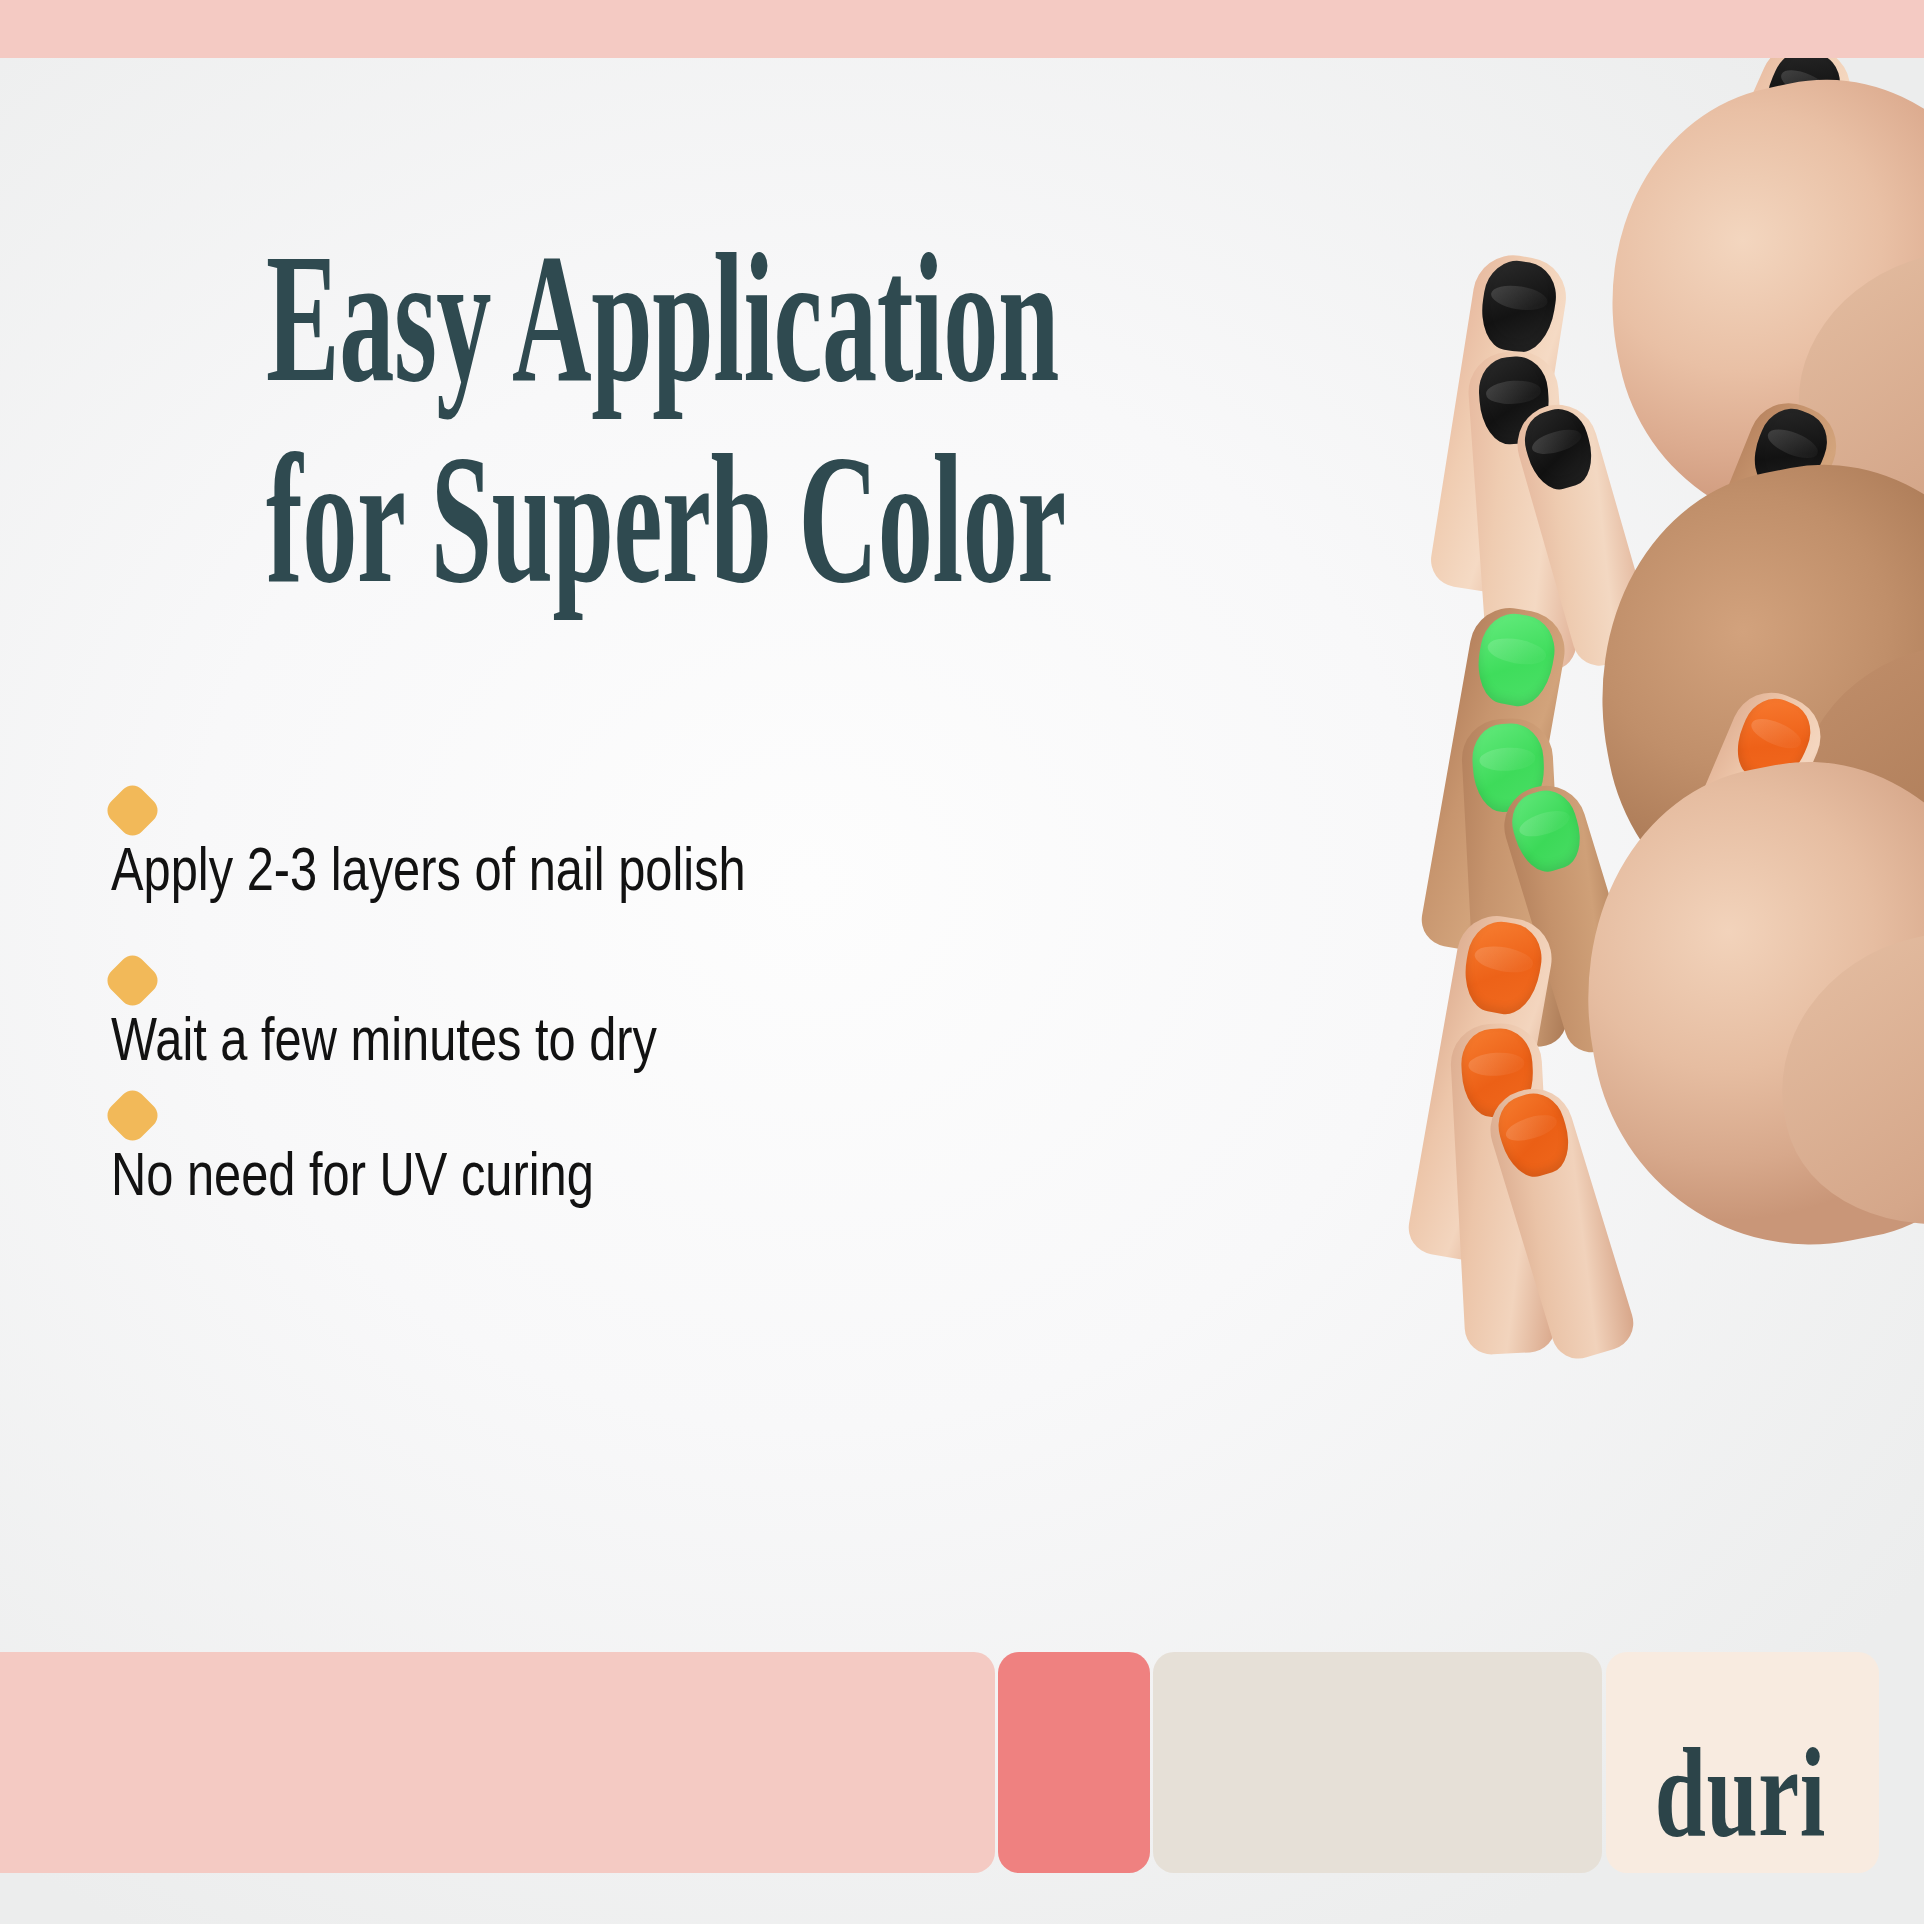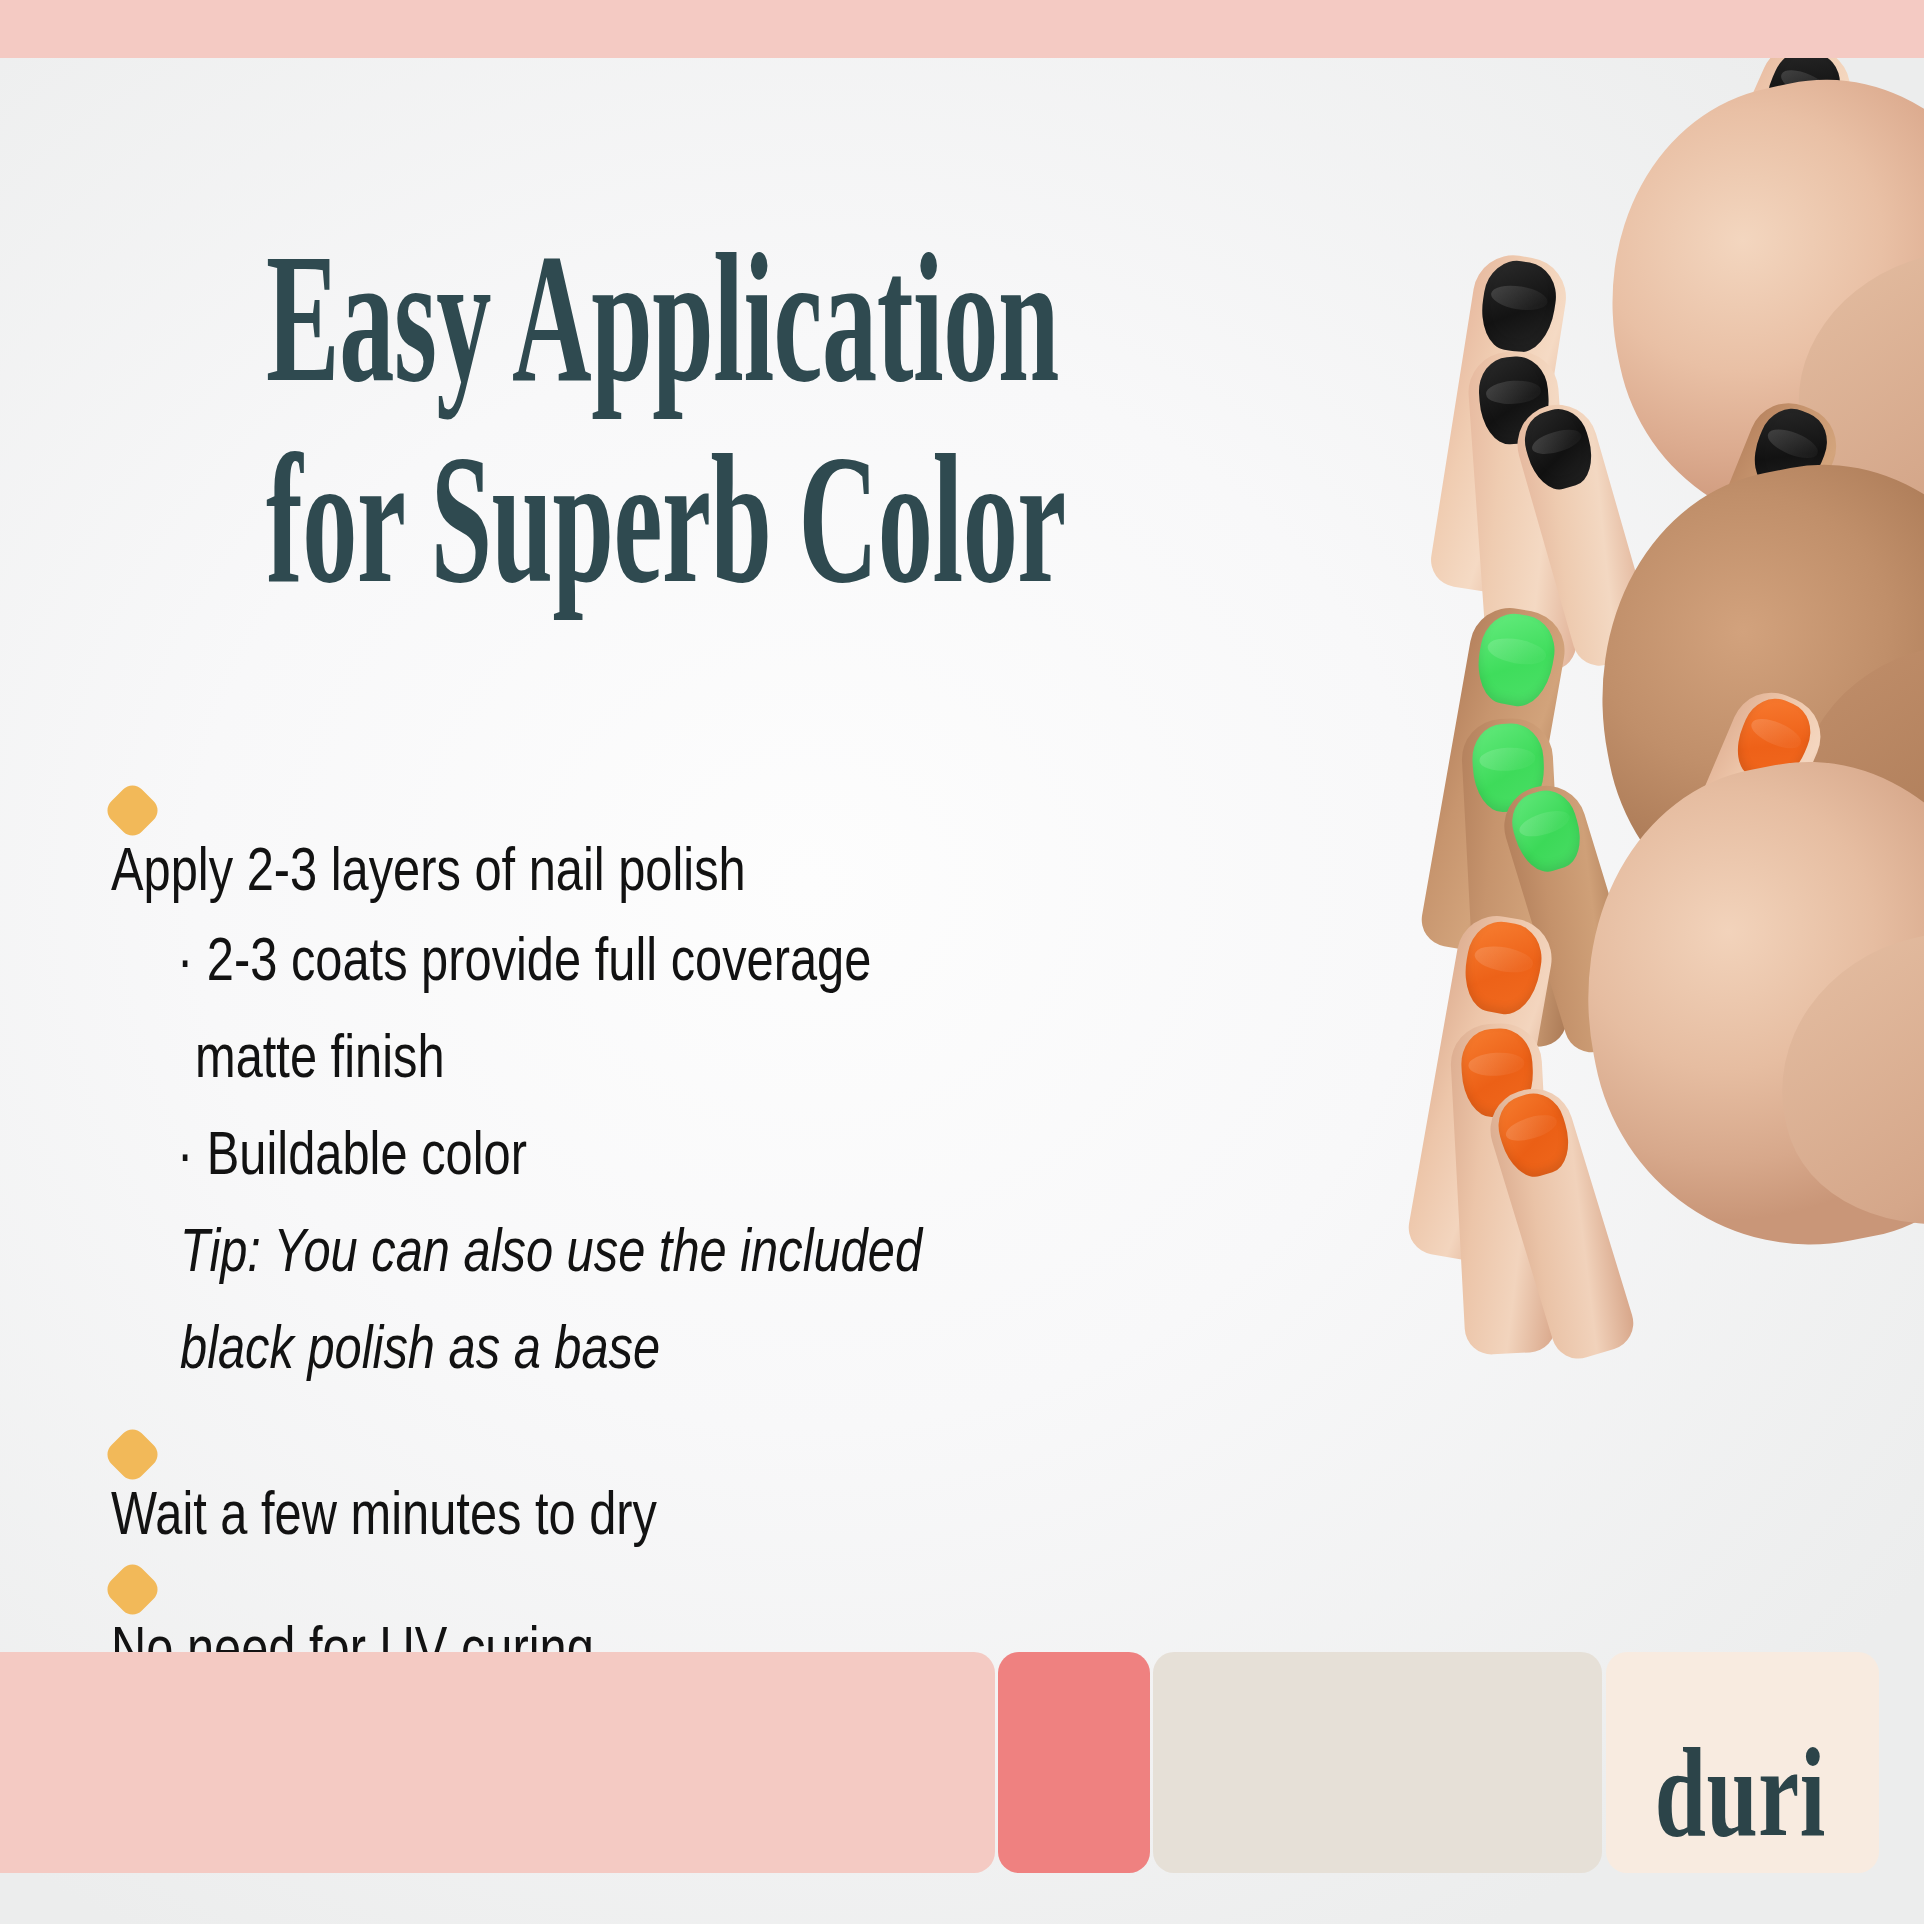--- a/index.html
+++ b/index.html
@@ -93,21 +93,21 @@
     line-height: 97px;
     color: #121212;
     font-weight: 400;
     transform: scaleX(0.80);
     transform-origin: 0 50%;
     white-space: nowrap;
   }
   .sub-line.cont { margin-left: 17.6px; }
   .sub-line.tip  { font-style: italic; margin-left: 3.2px; }
 
-  .gap-top { margin-top: 24px; }
+  .gap-top { margin-top: 40px; }
 
   
   .hands {
     position: absolute;
     right: 0;
     top: 58px;
     width: 722px;
     height: 1604px;
     overflow: hidden;
   }
@@ -189,27 +189,20 @@
     <span class="hl-line">Easy Application</span>
     <span class="hl-line">for Superb Color</span>
   </div>
 
   <div class="bullets">
 
     <div class="b-row">
       <span class="diamond"></span>
       <span class="b-text">Apply 2-3 layers of nail polish</span>
     </div>
-    <div class="sub-block">
-      <div class="sub-line">· 2-3 coats provide full coverage</div>
-      <div class="sub-line cont">matte finish</div>
-      <div class="sub-line">· Buildable color</div>
-      <div class="sub-line tip">Tip: You can also use the included</div>
-      <div class="sub-line tip">black polish as a base</div>
-    </div>
 
     <div class="b-row gap-top">
       <span class="diamond"></span>
       <span class="b-text">Wait a few minutes to dry</span>
     </div>
 
     <div class="b-row">
       <span class="diamond"></span>
       <span class="b-text">No need for UV curing</span>
     </div>

